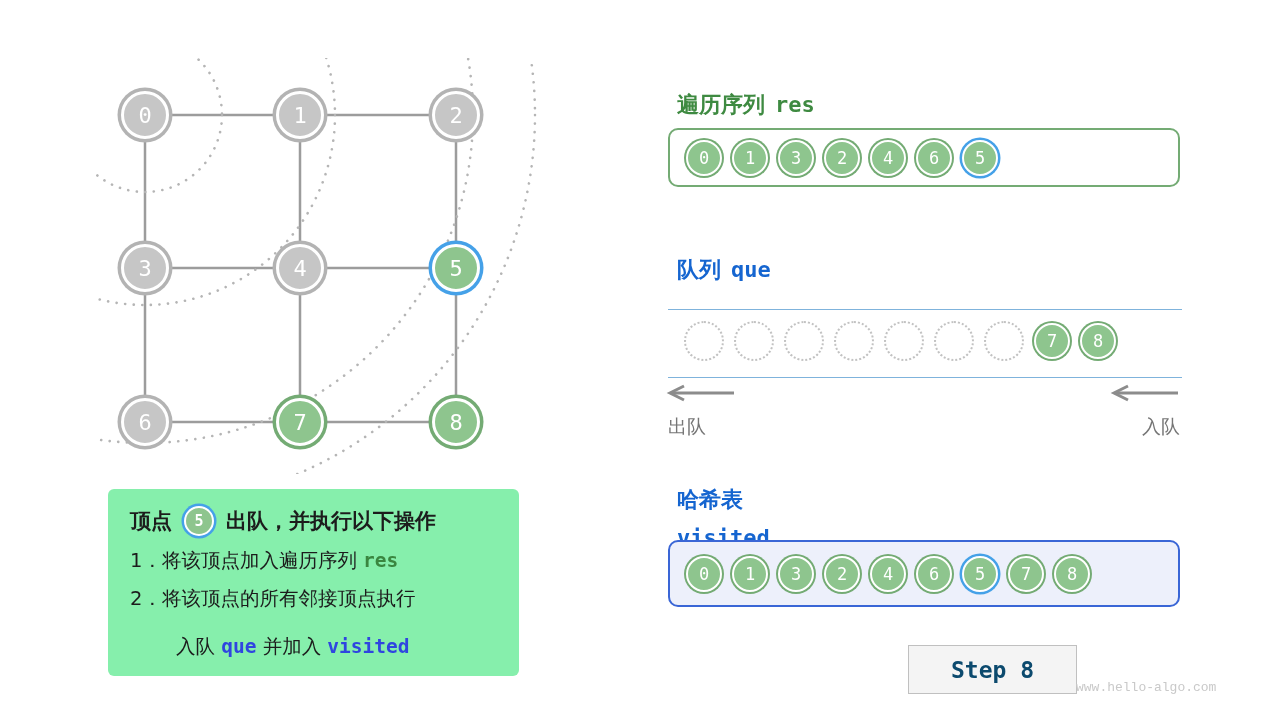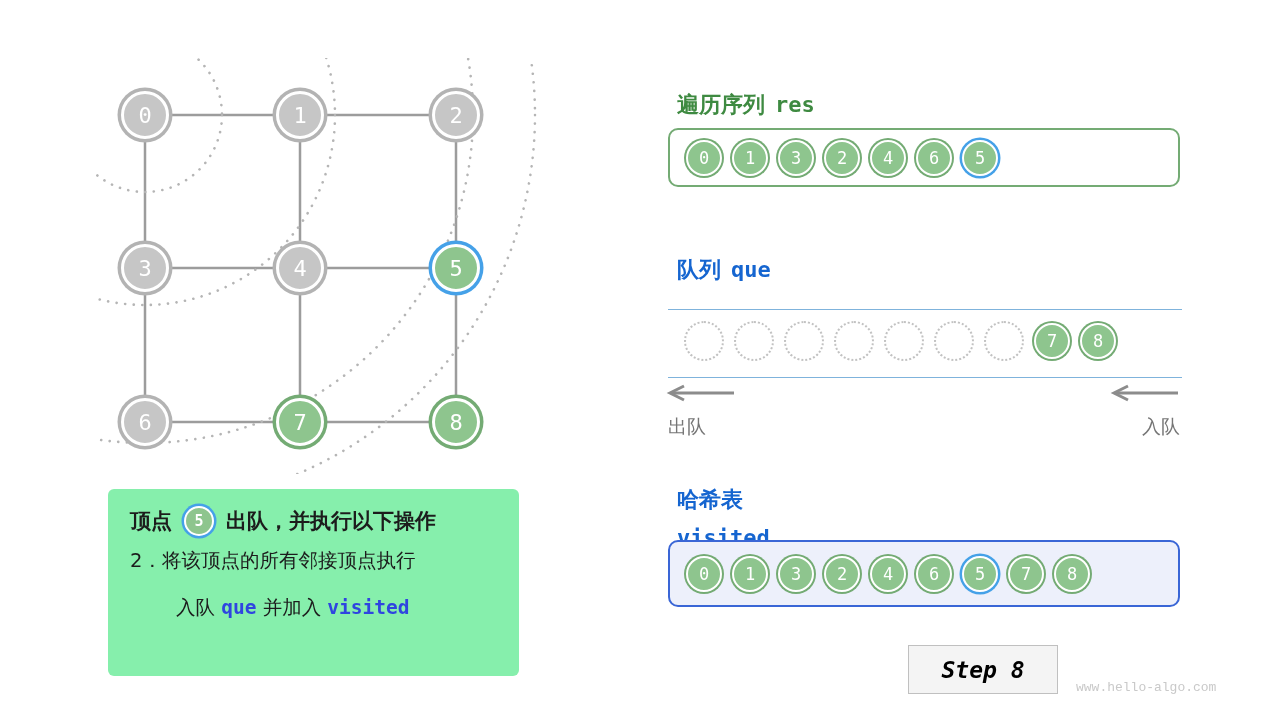--- a/index.html
+++ b/index.html
@@ -58,24 +58,24 @@
   }
   .info-head { display:flex; align-items:center; gap:12px; font-size:21px; font-weight:bold; }
   .info-head .dot { width:30px; height:30px; font-size:15px; }
   .info-line { font-size:19.5px; margin-top:12px; line-height:1.35; }
   .info-line.cont { margin-top:21px; padding-left:46px; }
   .code-green { color:#3a8640; font-family:"DejaVu Sans Mono",monospace; font-weight:bold; }
   .code-blue  { color:#2f45e0; font-family:"DejaVu Sans Mono",monospace; font-weight:bold; }
 
   
   .step-box {
-    position:absolute; left:908px; top:645px; width:150px; height:49px;
+    position:absolute; left:908px; top:645px; width:169px; height:49px;
     background:#f4f4f4; border:1.5px solid #c0c0c0;
     display:flex; align-items:center; justify-content:center;
-    font-family:"DejaVu Sans Mono",monospace; font-weight:bold; font-size:23px; color:#000000;font-style:italic;
+    font-family:"DejaVu Sans Mono",monospace; font-weight:bold; font-size:23px; color:#0c4a6e;
   }
   .watermark {
     position:absolute; left:1076px; top:680px;
     font-family:Liberation Mono, monospace; font-size:13px; color:#c9c9c9;
   }
 </style>
 </head>
 <body>
 
 <div class="canvas">
@@ -103,20 +103,23 @@
   <div class="gnode current" style="left:456px; top:268px;">5</div>
   <div class="gnode gray" style="left:145px; top:422px;">6</div>
   <div class="gnode visited" style="left:300px; top:422px;">7</div>
   <div class="gnode visited" style="left:456px; top:422px;">8</div>
 
   <div class="info-box">
     <div class="info-head">
       <span>顶点</span>
       <span class="dot green hl">5</span>
       <span>出队，并执行以下操作</span>
+    </div>
+    <div class="info-line">
+      <span>1．将该顶点加入遍历序列 </span><span class="code-green">res</span>
     </div>
     <div class="info-line">
       <span>2．将该顶点的所有邻接顶点执行</span>
     </div>
     <div class="info-line cont">
       <span>入队 </span><span class="code-blue">que</span><span> 并加入 </span><span class="code-blue">visited</span>
     </div>
   </div>
 
   <div class="panel-title title-green" style="top:74px;margin-top:16px;">

